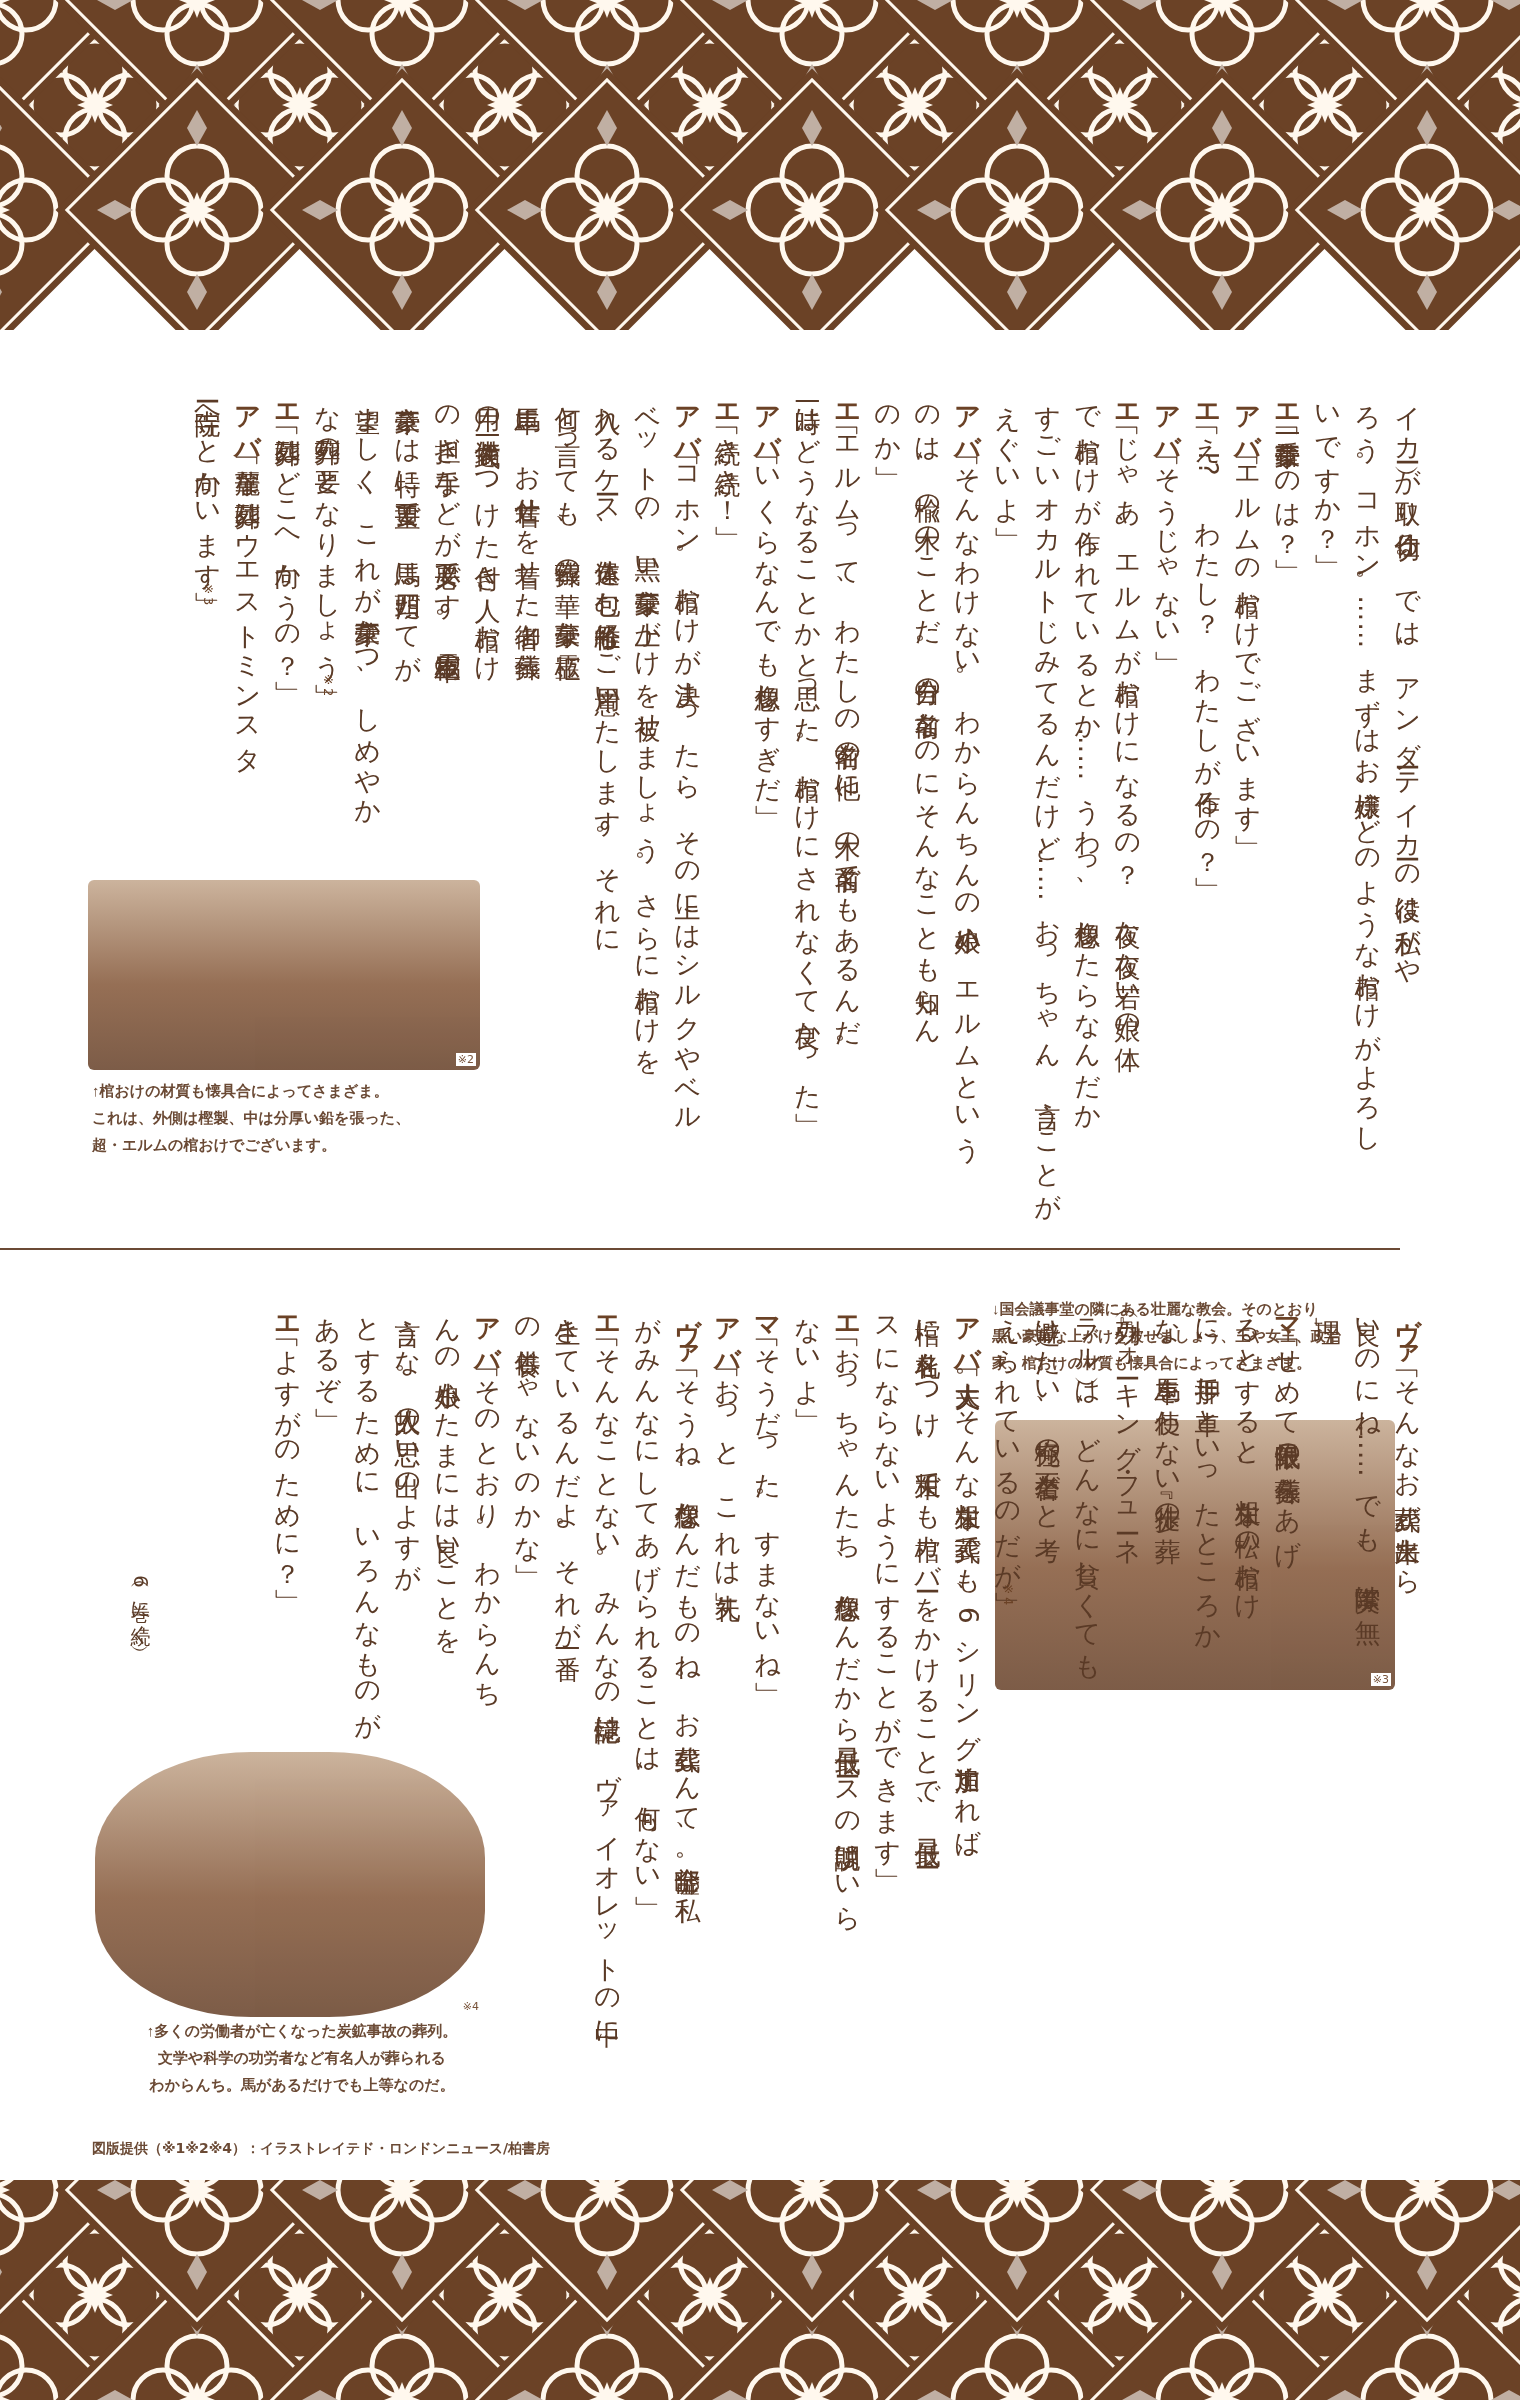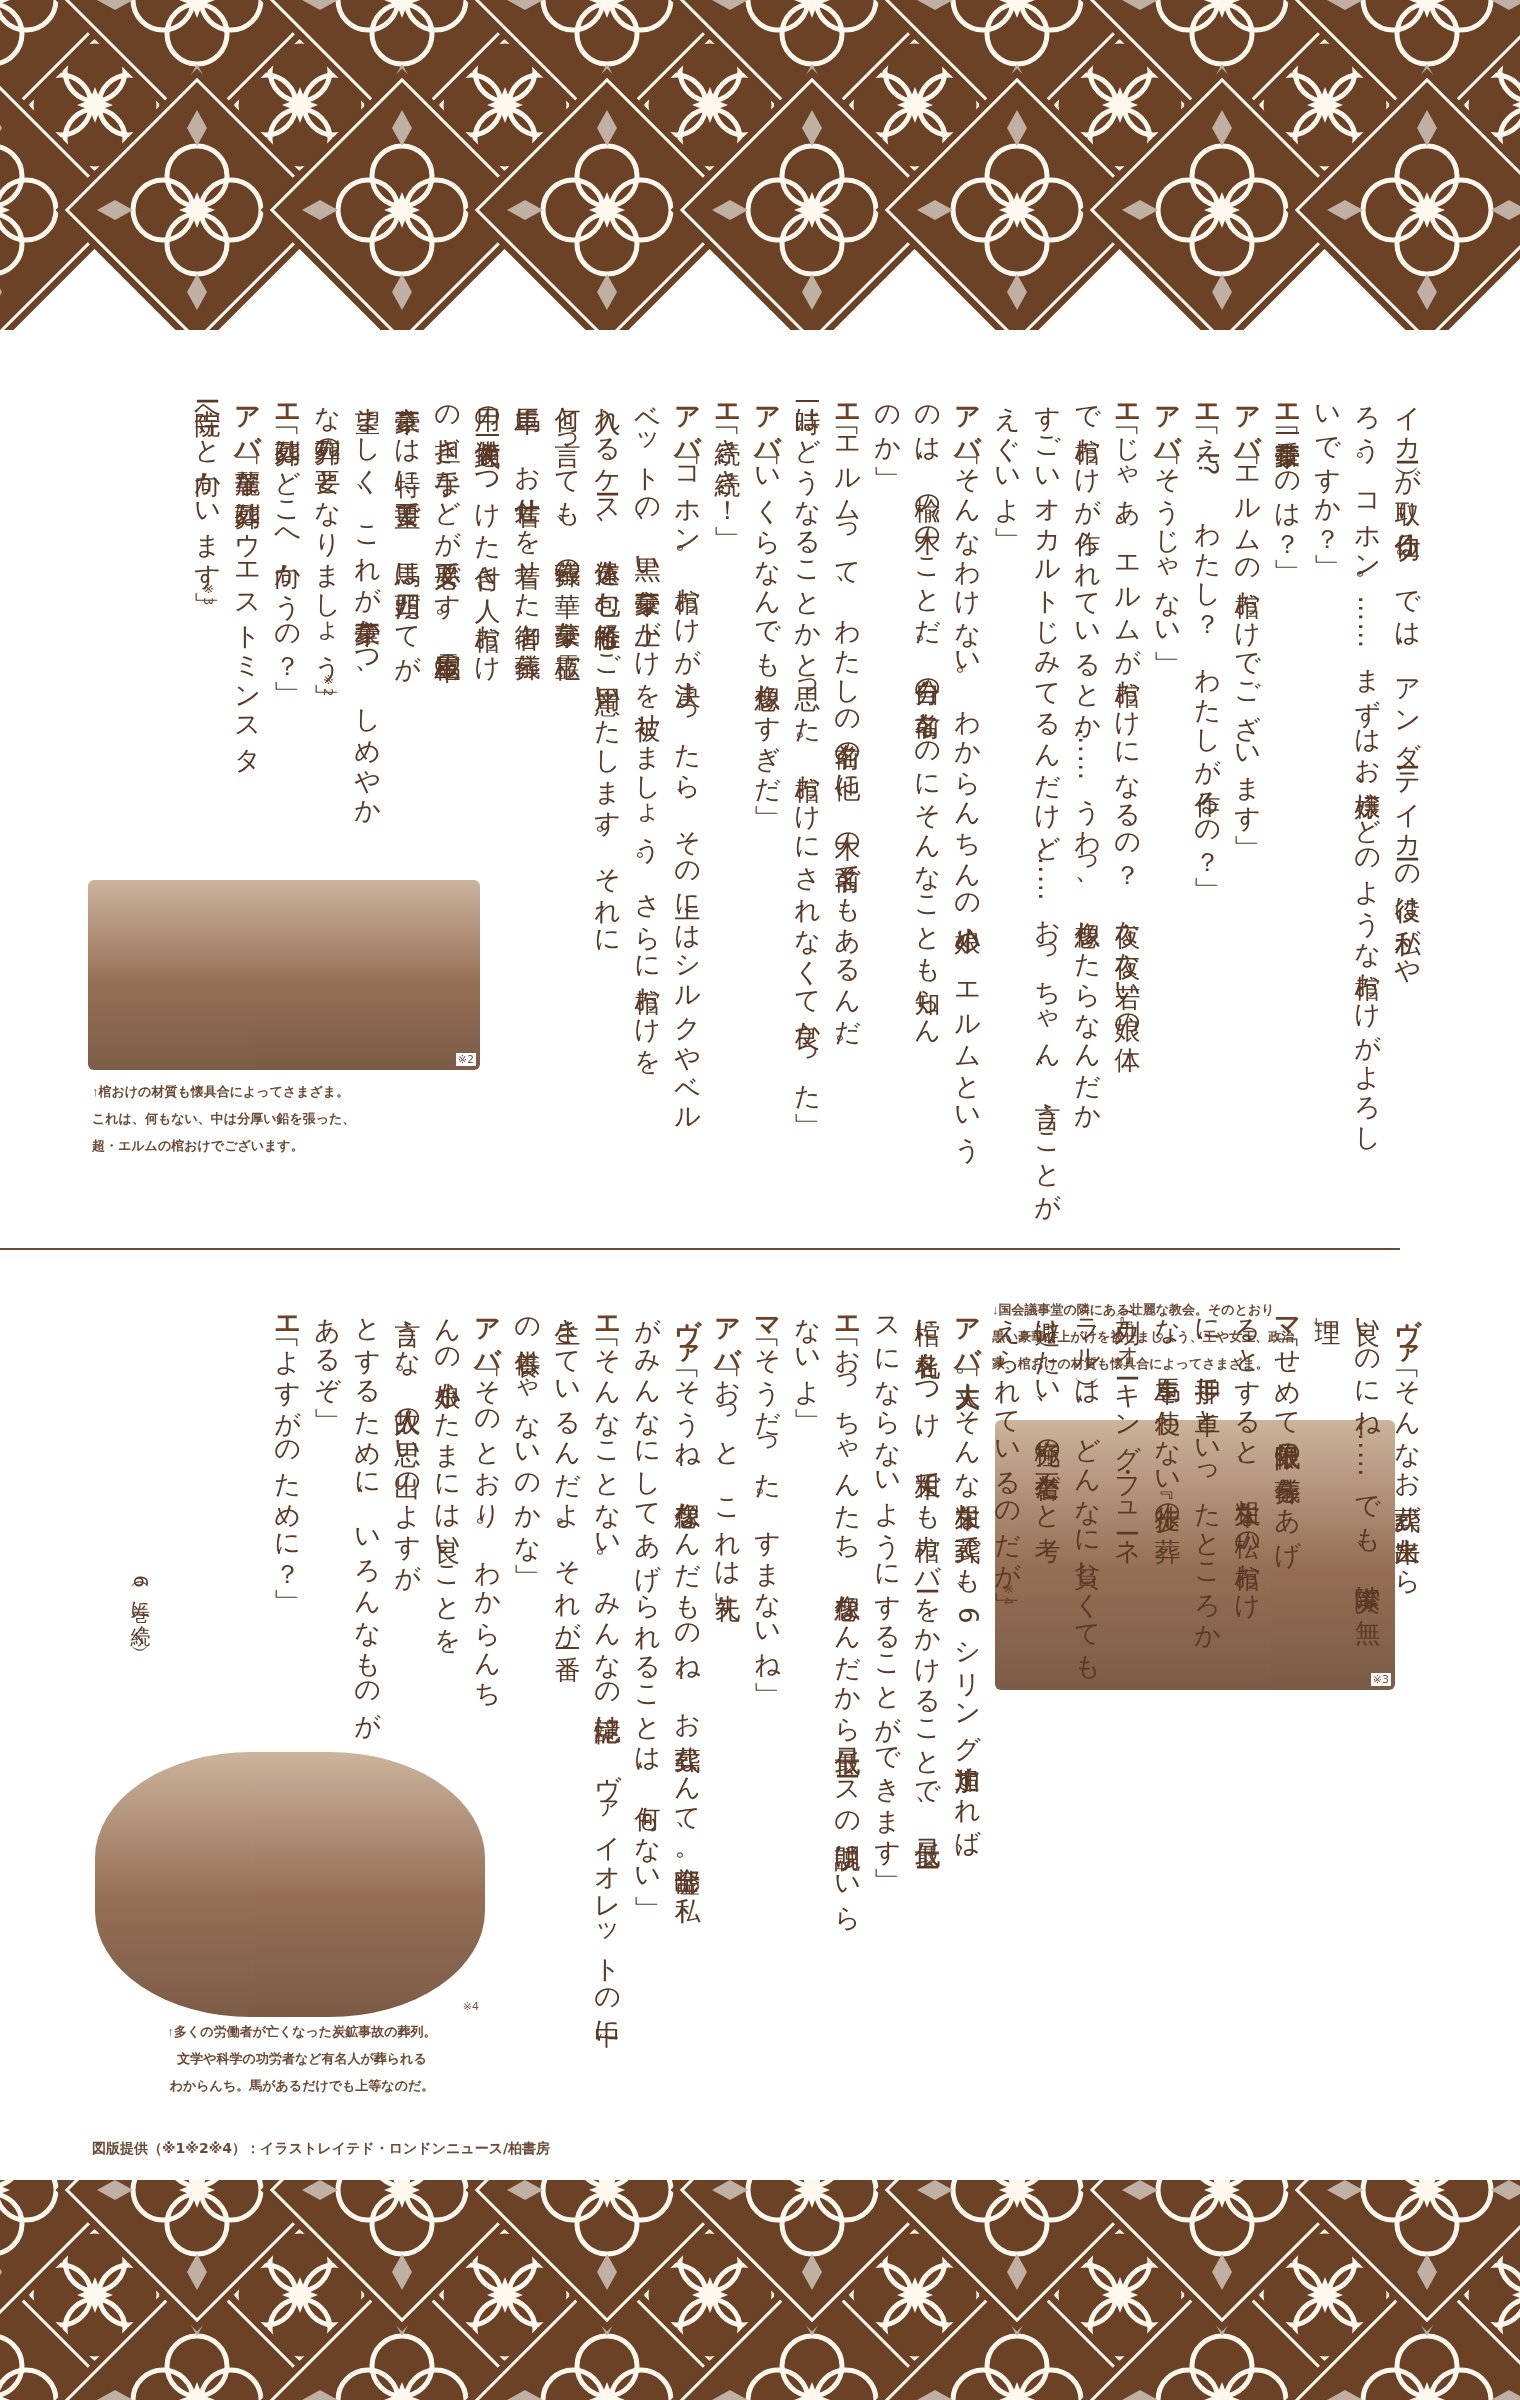--- a/index.html
+++ b/index.html
@@ -27,22 +27,22 @@
 
   .divider {
     position: absolute; left: 0; top: 1248px; width: 1400px; height: 2px; background: #6b4a35;
   }
   .figure {
     position: absolute; background: linear-gradient(180deg,#c6ab92 0%, #8a5f42 55%, #6e4a33 100%);
     border-radius: 6px; opacity: 0.9;
   }
   .figure .fig-label { position: absolute; right: 4px; bottom: 4px; font-size: 11px; color: #6b4226; background: #fff; padding: 0 2px; }
   .caption {
-    position: absolute; font-size: 13px; line-height: 27px; color: #6b4a35; font-weight: bold;
-    font-family: Liberation Sans, sans-serif;
+    position: absolute; font-size: 15px; line-height: 27px; color: #6b4a35; font-weight: bold;
+    font-family: Liberation Serif, serif;
   }
   .credit { position: absolute; left: 92px; top: 2140px; font-size: 14px; color: #6b4a35; font-weight: bold; }
   .tobe { position: absolute; font-size: 20px; writing-mode: vertical-rl; color: #5a3a26; }
 </style>
 </head>
 <body>
 
 <div class="border-band" id="top-border">
   <svg width="1520" height="330" viewBox="0 0 1520 330">
     <defs>
@@ -120,21 +120,21 @@
     <span class="para"><span class="spk">エ</span><span>「葬列はどこへ向かうの？」</span></span>
     <span class="para"><span class="spk">アバ</span><span>「華麗な葬列はウエストミンスタ</span></span>
     <span class="para"><span>ー寺院へと向かいます」</span><span class="note">※3</span></span>
   </div>
 
 <div class="figure" style="left:88px; top:880px; width:392px; height:190px;">
   <span class="fig-label">※2</span>
 </div>
 <div class="caption" style="left:92px; top:1078px; width:400px;">
   <div>↑棺おけの材質も懐具合によってさまざま。</div>
-  <div>これは、何もない、中は分厚い鉛を張った、</div>
+  <div>これは、外側は樫製、中は分厚い鉛を張った、</div>
   <div>超・エルムの棺おけでございます。</div>
 </div>
 
 <div class="divider"></div>
 
 <div class="caption" style="left:992px; top:1296px; width:420px;">
   <div>↓国会議事堂の隣にある壮麗な教会。そのとおり</div>
   <div>黒い豪華な上がけを被せましょう、王や女王、政治</div>
   <div>家、棺おけの材質も懐具合によってさまざま。</div>
 </div>

